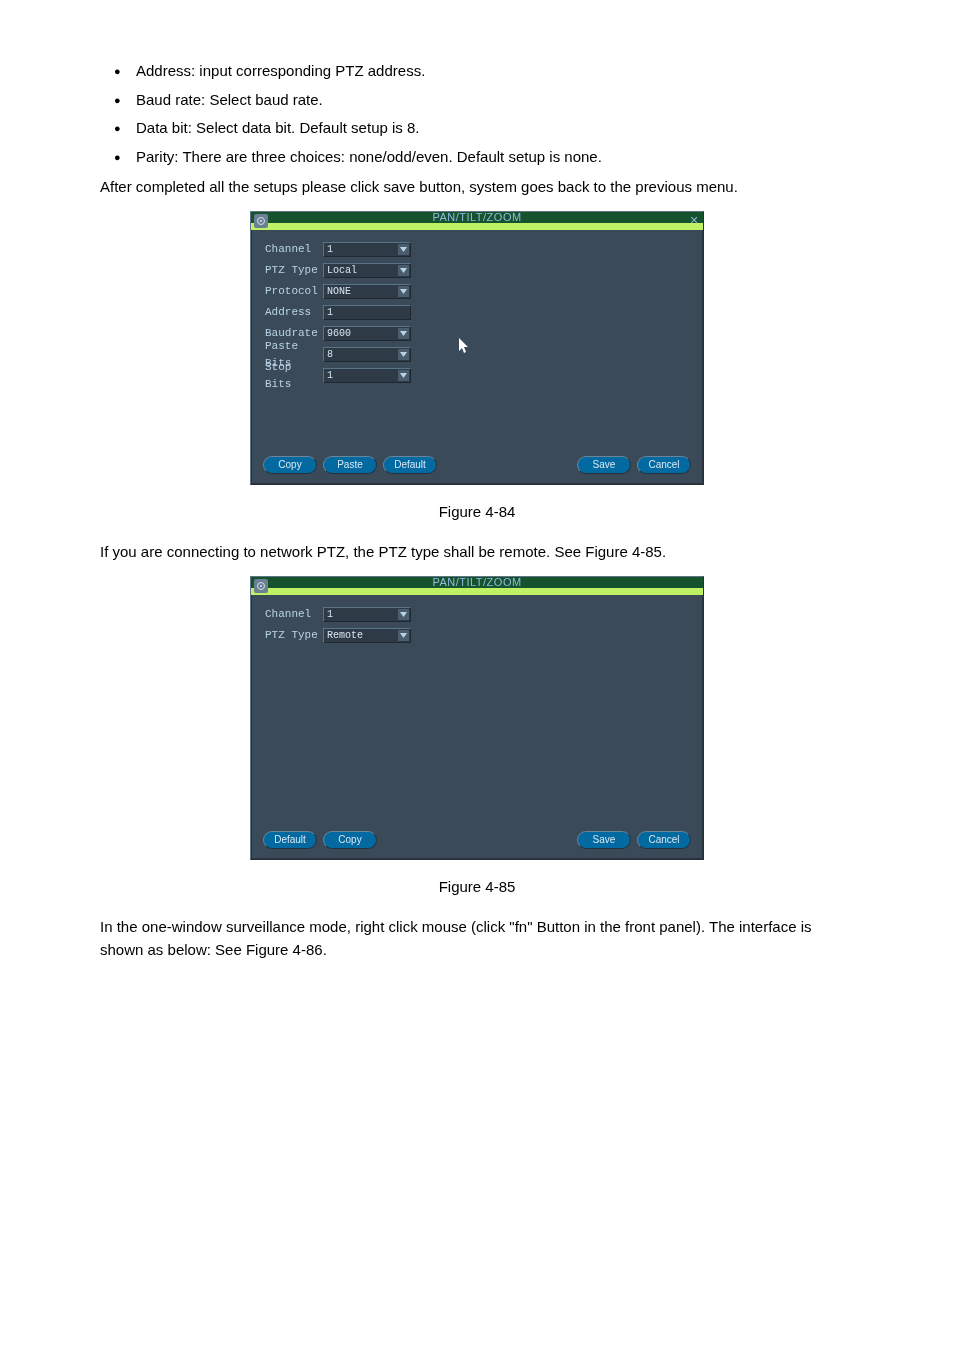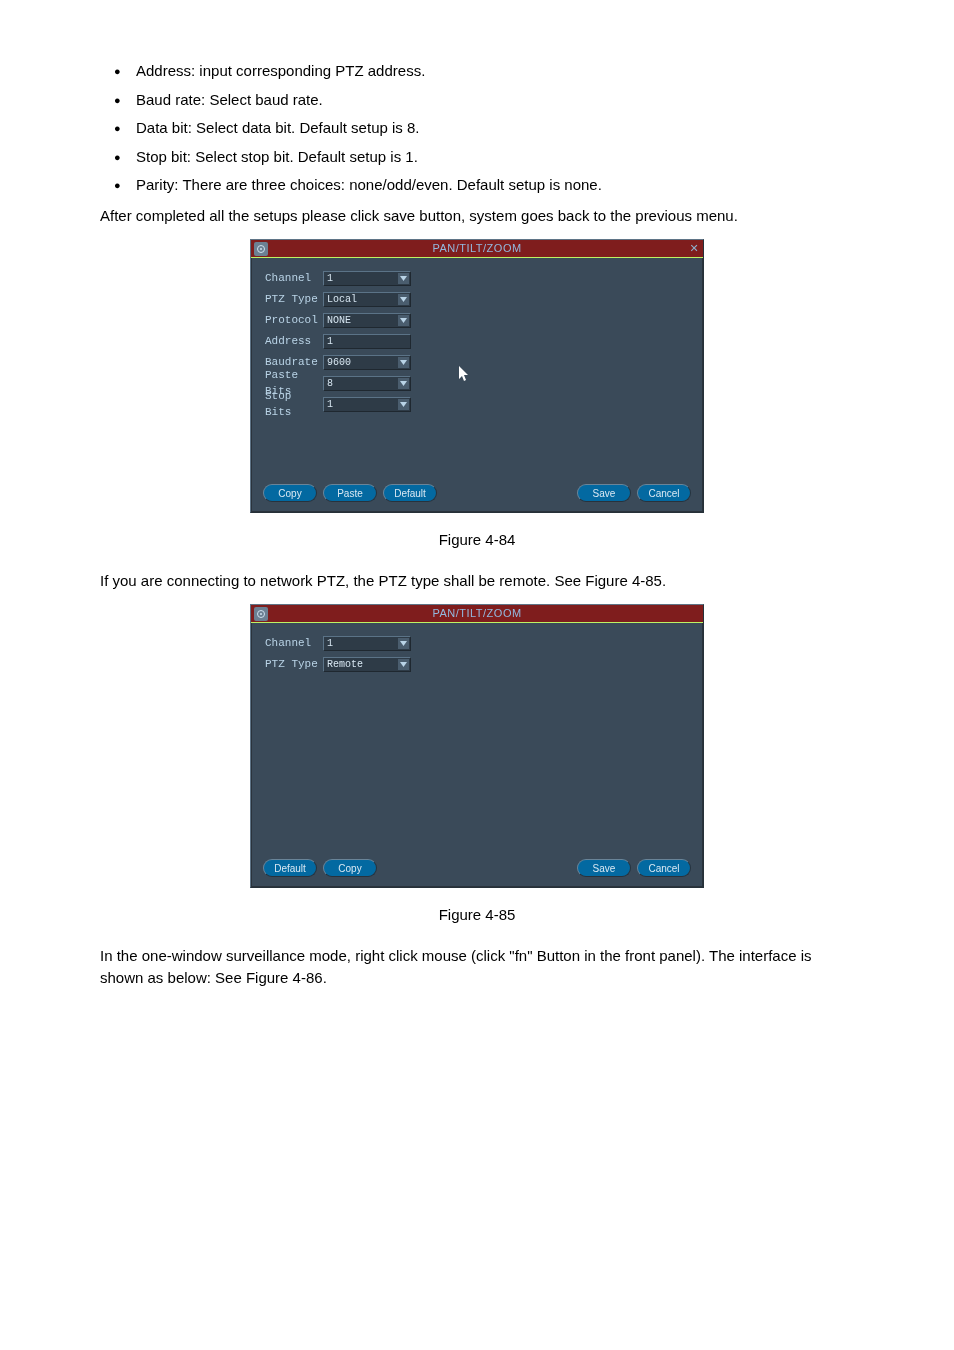--- a/index.html
+++ b/index.html
@@ -19,23 +19,23 @@
     .caption { text-align: center; margin: 16px 0 18px 0; font-size: 15px; }
     
     .dialog-wrap { display: flex; justify-content: center; margin: 6px 0 0 0; }
     .dialog {
       width: 454px; background: #3a4a59; color: #cfe1ef;
       font-family: Arial, sans-serif; font-size: 11px;
       border: 1px solid #5f7486; border-right-color: #263139; border-bottom-color: #263139;
       box-shadow: 0 0 0 1px #2a333c inset;
     }
     .dialog-titlebar {
-      height: 18px; background: #7f1d1d;
+      height: 18px; background: #14532d;
       display: flex; align-items: center; justify-content: center;
-      position: relative; border-bottom: 1px solid #bef264;
+      position: relative; border-bottom: 7px solid #bef264;
     }
     .dialog-titlebar .title-text { color: #93b9df; font-size: 11px; letter-spacing: 0.5px; }
     .titlebar-icon {
       position: absolute; left: 3px; top: 2px; width: 14px; height: 14px;
       background: #6c8093; border-radius: 2px;
       display: flex; align-items: center; justify-content: center;
     }
     .titlebar-icon svg { width: 10px; height: 10px; }
     .close-icon {
       position: absolute; right: 3px; top: 2px; width: 12px; height: 12px;
@@ -67,21 +67,20 @@
     }
     .dialog-body.tall { min-height: 230px; }
   </style>
 </head>
 <body>
 
 <ul class="bullet-list">
   <li><span>Address: input corresponding PTZ address.</span></li>
   <li><span>Baud rate: Select baud rate.</span></li>
   <li><span>Data bit: Select data bit. Default setup is 8.</span></li>
-  <li><span>Stop bit: Select stop bit. Default setup is 1.</span></li>
   <li><span>Parity: There are three choices: none/odd/even.  Default setup is none.</span></li>
 </ul>
 
 <p class="para">After completed all the setups please click save button, system goes back to the previous menu.</p>
 
 <div class="dialog-wrap">
   <div class="dialog">
     <div class="dialog-titlebar">
       <span class="titlebar-icon">
         <svg viewBox="0 0 10 10">

